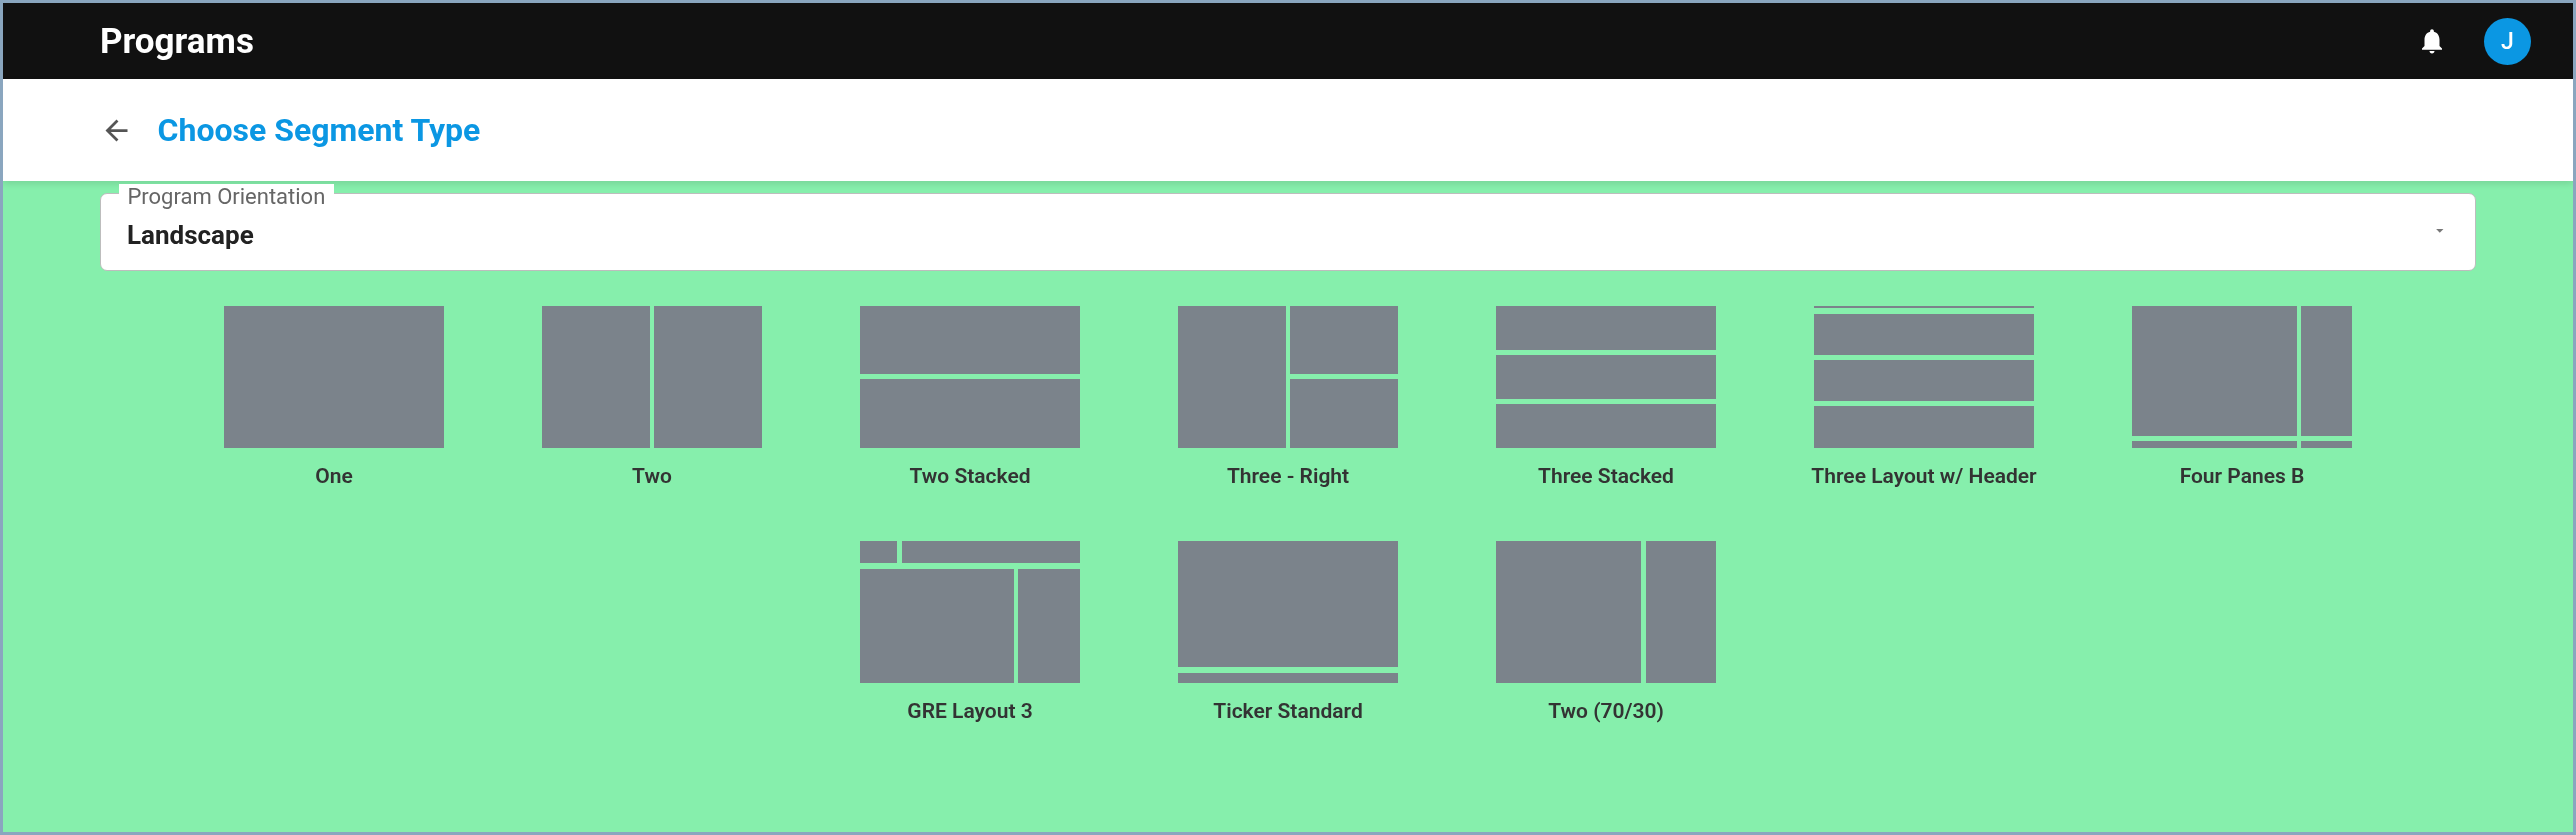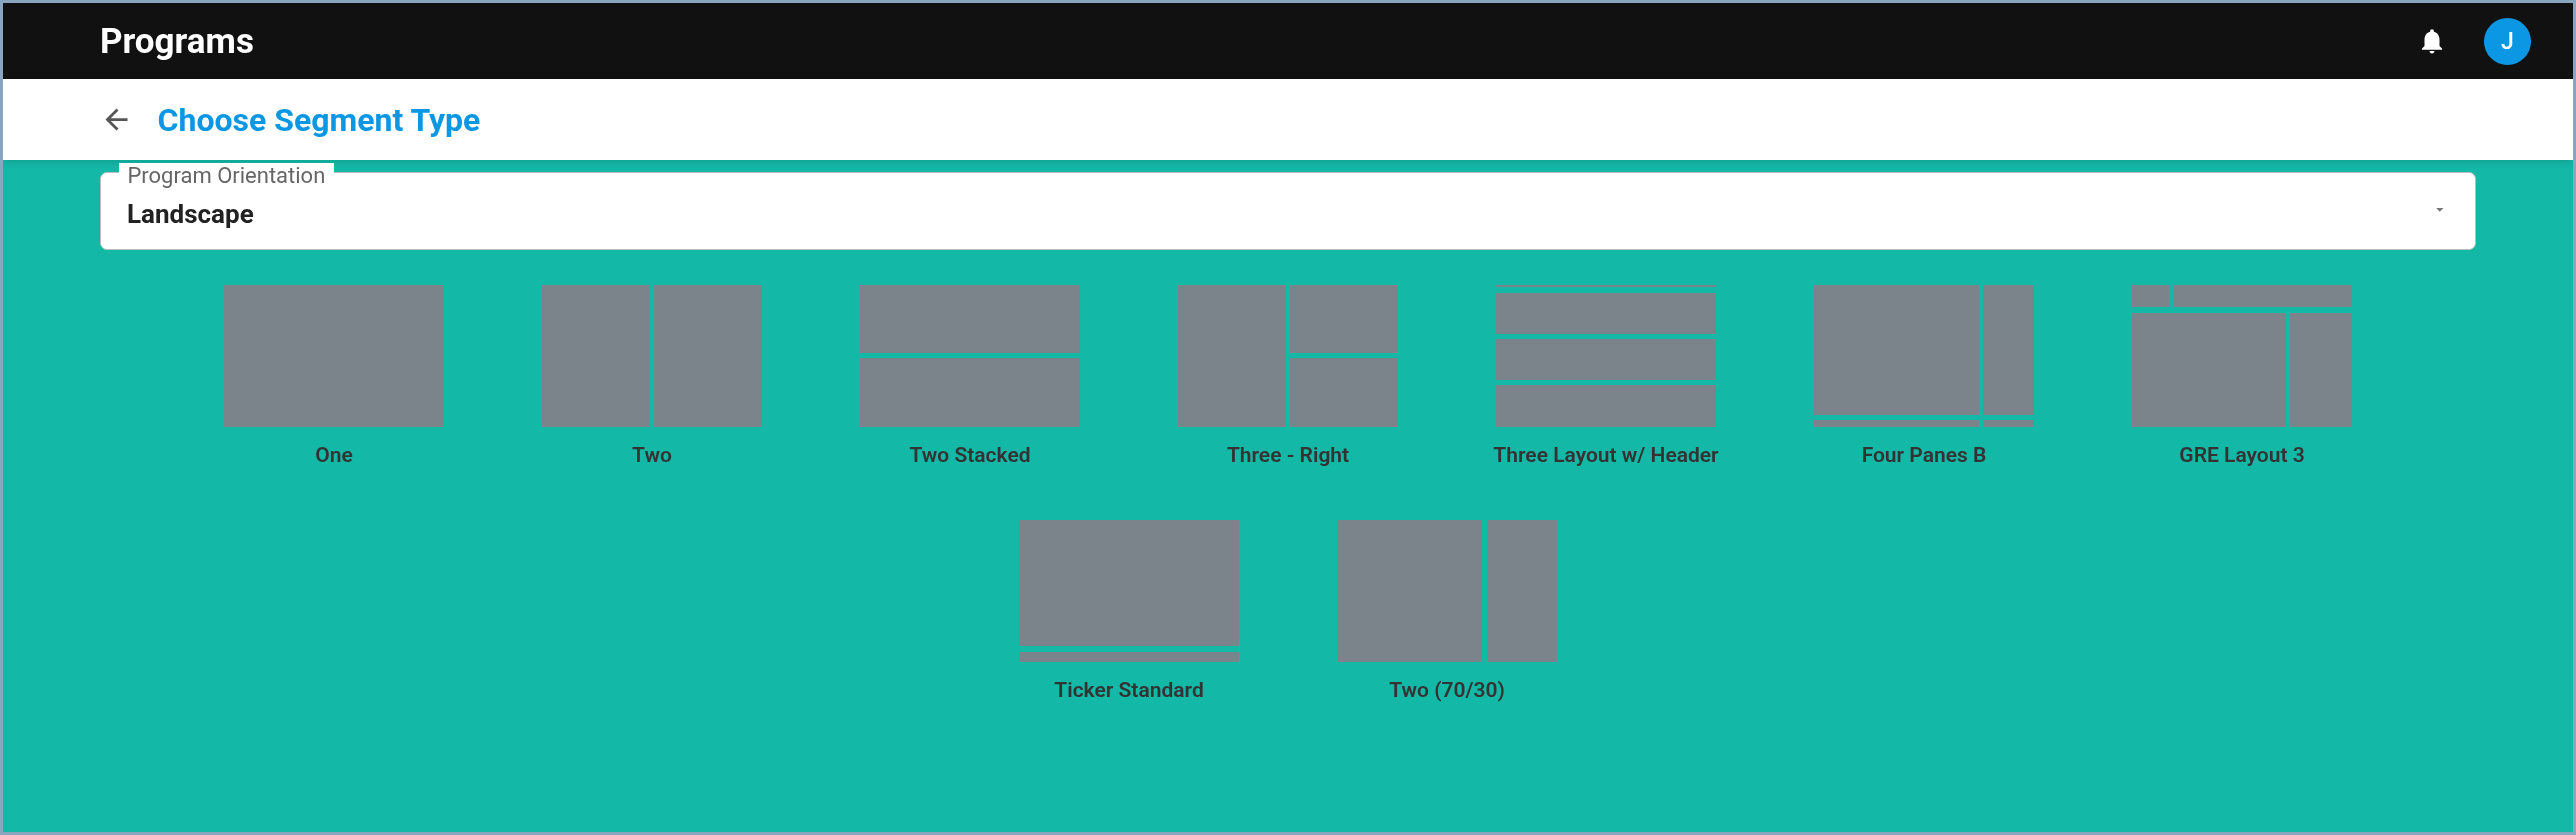--- a/index.html
+++ b/index.html
@@ -6,21 +6,21 @@
   html, body { width: 100%; height: 100%; }
   body {
     font-family: -apple-system, BlinkMacSystemFont, "Segoe UI", Roboto, Arial, sans-serif;
     background: #fff;
     color: #222;
   }
   .outer-frame {
     width: 2576px;
     height: 835px;
     border: 3.5px solid #8aa6bf;
-    background: #14b8a6;
+    background: #86efac;
     position: relative;
     overflow: hidden;
   }
 
   
   .topbar {
     background: #111;
     color: #fff;
     height: 76px;
     display: flex;
@@ -50,21 +50,21 @@
     color: #fff;
     display: flex;
     align-items: center;
     justify-content: center;
     font-size: 23px;
     font-weight: 500;
   }
 
   
   .subheader {
-    height: 81px;
+    height: 102px;
     background: #fff;
     display: flex;
     align-items: center;
     padding: 0 97px;
     gap: 24.6px;
     box-shadow: 0 2.6px 7px rgba(0,0,0,0.12);
     position: relative;
   }
   .back-arrow {
     display: flex;
@@ -299,20 +299,30 @@
             <div class="thumb l-three-right">
               <div class="pane a"></div>
               <div class="pane b"></div>
               <div class="pane c"></div>
             </div>
           </div>
           <div class="tile-label">Three - Right</div>
         </div>
         <div class="tile">
           <div class="thumb-wrap">
+            <div class="thumb l-three-stacked">
+              <div class="pane a"></div>
+              <div class="pane b"></div>
+              <div class="pane c"></div>
+            </div>
+          </div>
+          <div class="tile-label">Three Stacked</div>
+        </div>
+        <div class="tile">
+          <div class="thumb-wrap">
             <div class="thumb l-three-header">
               <div class="pane h"></div>
               <div class="pane a"></div>
               <div class="pane b"></div>
               <div class="pane c"></div>
             </div>
           </div>
           <div class="tile-label">Three Layout w/ Header</div>
         </div>
         <div class="tile">

